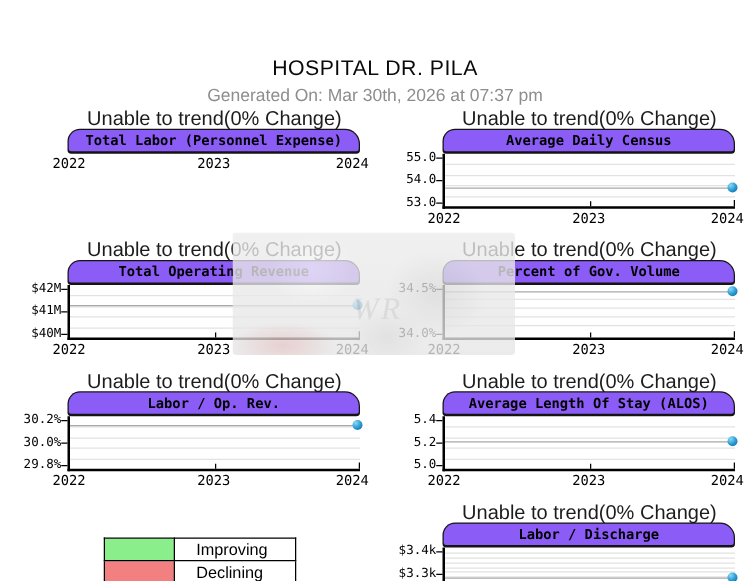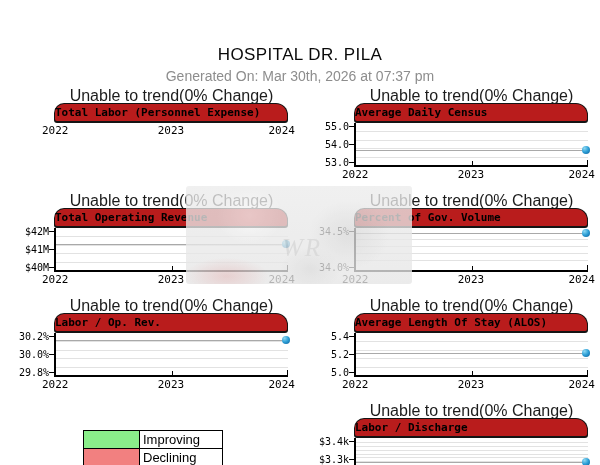--- a/index.html
+++ b/index.html
@@ -7,22 +7,22 @@
         font-family:"Liberation Sans",sans-serif;color:#000;}
   .header{height:48px;text-align:center;padding-top:6px;box-sizing:border-box;margin-top:39px;}
   .h-title{font-size:17px;letter-spacing:.4px;color:#0a0a0a;}
   .h-sub{font-size:14px;color:#8d8d8d;margin-top:3px;}
   .grid{display:grid;grid-template-columns:300px 300px;grid-auto-rows:105px;}
   .panel{box-sizing:border-box;padding:2px 0 0 4px;position:relative;}
   .phead{margin:0 12px 1px 50px;height:13px;display:flex;align-items:center;
          justify-content:center;font-size:16px;color:#1c1c1c;padding:0 6px 0 7px;}
   .tbar{position:relative;margin:0 12px 0 50px;height:20px;background:#141414;
         border-radius:10px 12px 3px 3px;z-index:2;}
-  .tbar-in{position:absolute;left:1px;right:1px;top:1px;bottom:2px;background:#b91c1c;
-        border-radius:9px 11px 2px 2px;display:flex;align-items:center;
+  .tbar-in{position:absolute;left:1px;right:1px;top:1px;bottom:2px;background:#8b5cf6;
+        border-radius:9px 11px 2px 2px;display:flex;align-items:center;justify-content:center;
         font-family:"DejaVu Sans Mono",monospace;font-weight:bold;font-size:11px;white-space:nowrap;}
   .plot{position:relative;margin:0 12px 0 50px;height:44px;box-sizing:border-box;
         border-left:2px solid #000;border-bottom:2px solid #000;}
   .plot::before{content:"";position:absolute;left:50%;bottom:0;width:1px;height:4px;background:#000;}
   .plot::after{content:"";position:absolute;right:0;bottom:0;width:1px;height:5px;background:#000;}
   .gridline{position:absolute;left:0;right:0;height:1px;background:#e2e2e2;}
   .trendline{position:absolute;left:0;right:0;height:1px;background:#a9a9a9;z-index:1;}
   .ytickmark{position:absolute;left:-7px;width:5px;height:1px;background:#000;}
   .dot{position:absolute;right:-2px;width:8px;height:8px;margin-top:-4px;border-radius:50%;z-index:3;
        background:radial-gradient(circle at 32% 28%, #8ed8f2 0%, #2d9fd6 48%, #0a5c99 100%);}
@@ -30,21 +30,21 @@
       font-family:"DejaVu Sans Mono",monospace;font-size:10px;}
   .yt.t{top:7%}.yt.m{top:50%}.yt.b{top:93%}
   .xlabels{position:relative;margin:1px 12px 0 50px;height:13px;
       font-family:"DejaVu Sans Mono",monospace;font-size:11px;}
   .xl{position:absolute;top:0;}
   .xl.a{left:-12px}.xl.b{left:50%;transform:translateX(-50%)}.xl.c{right:-7px}
   .legend-cell{box-sizing:border-box;padding:28px 0 0 83px;}
   table.legend{border-collapse:collapse;}
   table.legend td{border:1.3px solid #000;height:17px;padding:0;font-size:13px;}
   table.legend td.sw{width:55px;}
-  table.legend td.lb{width:79px;padding-left:3px;}
+  table.legend td.lb{width:79px;padding-left:17px;}
   .watermark{position:absolute;left:186px;top:186px;width:226px;height:98px;z-index:5;
       pointer-events:none;border-radius:3px;opacity:.78;
       background:
         radial-gradient(60px 26px at 18% 92%, rgba(214,120,120,.32), rgba(214,120,120,0) 70%),
         radial-gradient(46px 40px at 28% 30%, rgba(255,255,255,.6), rgba(255,255,255,0) 72%),
         radial-gradient(55px 45px at 72% 50%, rgba(203,203,203,.55), rgba(203,203,203,0) 75%),
         radial-gradient(40px 30px at 55% 85%, rgba(205,205,205,.5), rgba(205,205,205,0) 75%),
         linear-gradient(#ececec,#e6e6e6);}
   .wm-text{position:absolute;left:96px;top:48px;font-family:"Liberation Serif",serif;
       font-style:italic;font-size:25px;color:#d2d2d2;letter-spacing:2px;text-align:center;}

